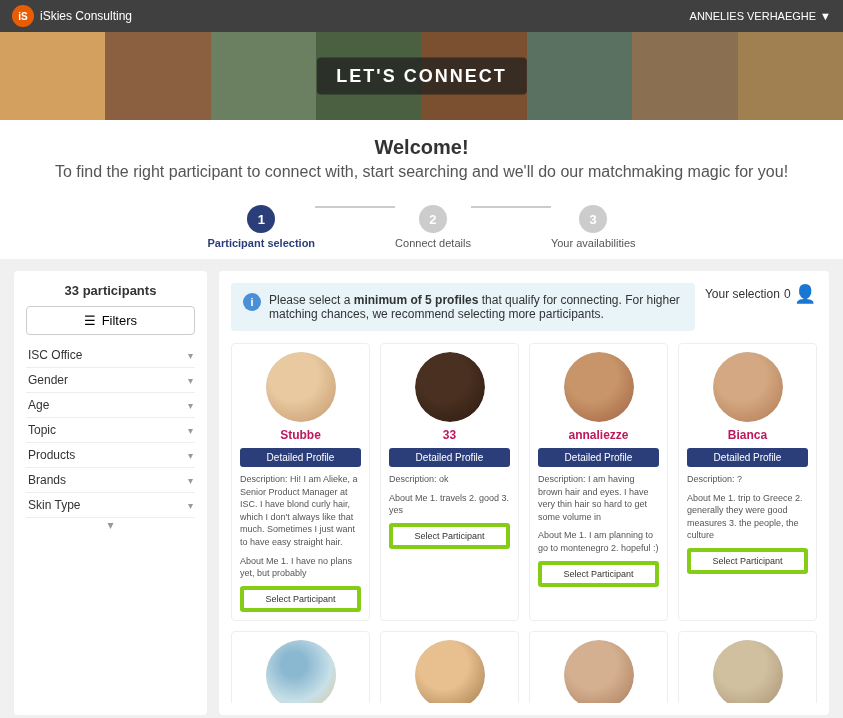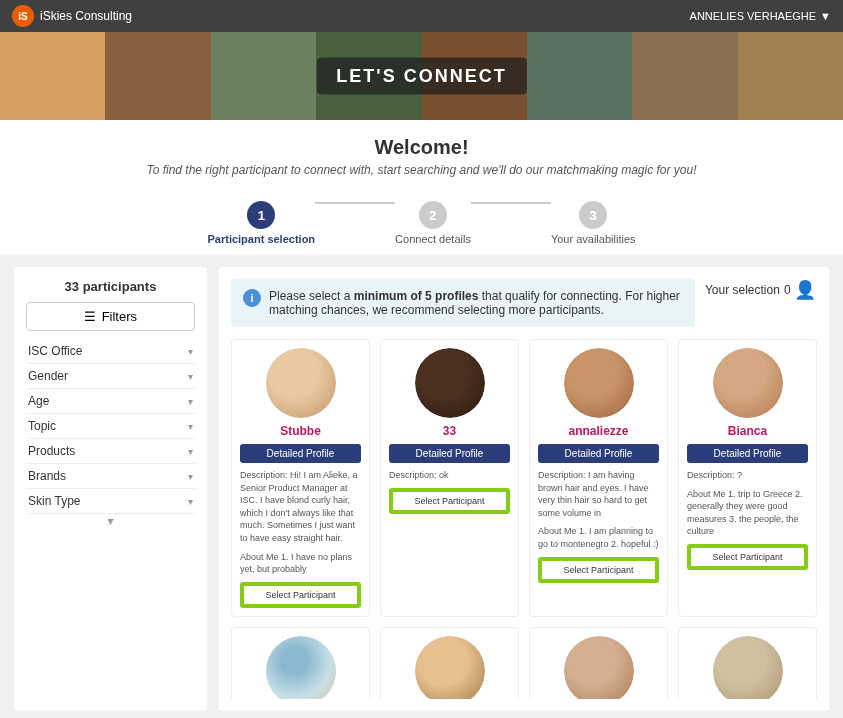--- a/index.html
+++ b/index.html
@@ -92,24 +92,23 @@
       text-align: center;
       padding: 16px 0 10px;
       background: white;
     }
     .welcome-section h1 {
       font-size: 20px;
       font-weight: bold;
       color: #333;
     }
     .welcome-section p {
-      font-size: 12px;
+      font-size: 16px;
       color: #555;
       margin-top: 4px;
-      font-style: italic;
     }
 
     
     .stepper {
       display: flex;
       justify-content: center;
       align-items: center;
       padding: 14px 0 10px;
       background: white;
       gap: 0;
@@ -495,20 +494,24 @@
 1. I have no plans yet, but probably</div>
           <button class="select-participant-btn">Select Participant</button>
         </div>
         <div class="participant-card">
           <div class="participant-avatar">
             <div class="avatar-placeholder av2"></div>
           </div>
           <div class="participant-name">33</div>
           <button class="detailed-profile-btn">Detailed Profile</button>
           <div class="participant-desc">Description: ok</div>
+          <div class="participant-desc">About Me
+1. travels
+2. good
+3. yes</div>
           <button class="select-participant-btn">Select Participant</button>
         </div>
         <div class="participant-card">
           <div class="participant-avatar">
             <div class="avatar-placeholder av3"></div>
           </div>
           <div class="participant-name">annaliezze</div>
           <button class="detailed-profile-btn">Detailed Profile</button>
           <div class="participant-desc">Description: I am having brown hair and eyes. I have very thin hair so hard to get some volume in</div>
           <div class="participant-desc">About Me

